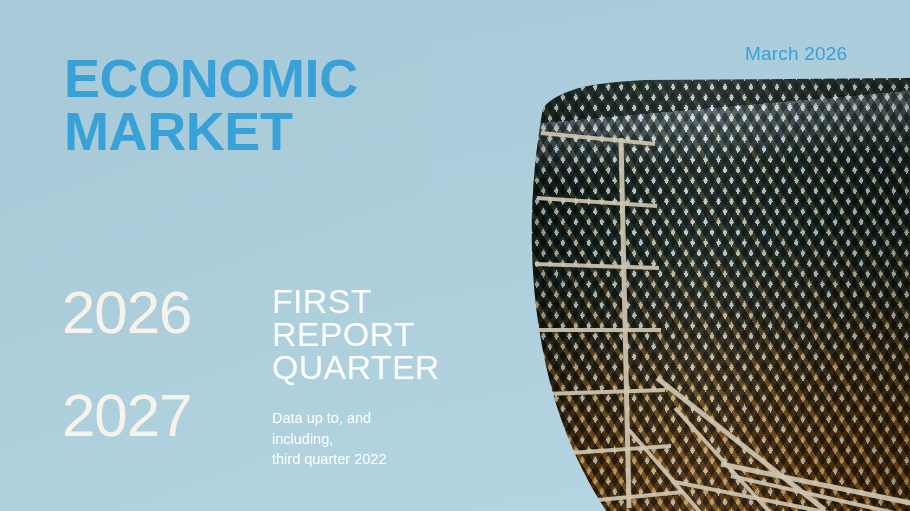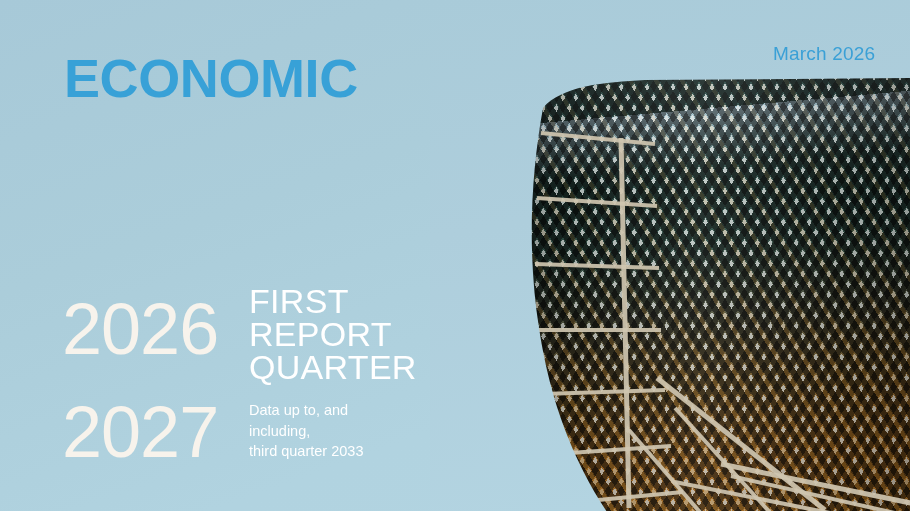--- a/index.html
+++ b/index.html
@@ -82,47 +82,46 @@
       rgba(0,0,0,0) 30%,rgba(0,0,0,.18) 100%);
   }
   
   #beams{position:absolute; inset:0;}
 
   
   #date{
     position:absolute; top:43px; left:745px;
     font-size:19px; color:#3aa0d6; letter-spacing:.2px;
     white-space:nowrap;
-    margin-left:28px;
   }
   #headline{
     position:absolute; top:52px; left:64px;
     font-size:54px; font-weight:bold; line-height:53px;
     color:#38a1d7; letter-spacing:-0.4px;
     text-transform:uppercase;
   }
   #headline div{white-space:nowrap;}
 
   #years{
-    position:absolute; top:278px; left:62px;
-    font-size:72px; line-height:103px; font-weight:100;
+    position:absolute; top:261px; left:62px;
+    font-size:60px; line-height:103px; font-weight:100;
     color:#f7f3ec; letter-spacing:-1px;
   }
   #years div{white-space:nowrap;}
 
   #reportblock{
-    position:absolute; top:285px; left:249px;
+    position:absolute; top:285px; left:272px;
   }
   #reporttitle{
     font-size:34px; line-height:33px; font-weight:300;
     color:#ffffff; text-transform:uppercase; letter-spacing:.3px;
   }
   #reporttitle div{white-space:nowrap;}
   #reportnote{
-    margin-top:16px;
+    margin-top:24px;
     font-size:14.5px; line-height:20.5px; font-weight:400;
     color:#ffffff;
   }
   #reportnote div{white-space:nowrap;}
 </style>
 </head>
 <body>
 
 <div id="cover">
 
@@ -156,33 +155,34 @@
           <path d="M 104 352 L 180 440" stroke-width="4"></path>
         </g>
       </svg>
     </div>
   </div>
 
   <div id="date">March 2026</div>
 
   <div id="headline">
     <div>ECONOMIC</div>
+    <div>MARKET</div>
   </div>
 
   <div id="years">
     <div>2026</div>
     <div>2027</div>
   </div>
 
   <div id="reportblock">
     <div id="reporttitle">
       <div>FIRST</div>
       <div>REPORT</div>
       <div>QUARTER</div>
     </div>
     <div id="reportnote">
       <div>Data up to, and</div>
       <div>including,</div>
-      <div>third quarter 2033</div>
+      <div>third quarter 2022</div>
     </div>
   </div>
 
 </div>
 
 </body></html>

